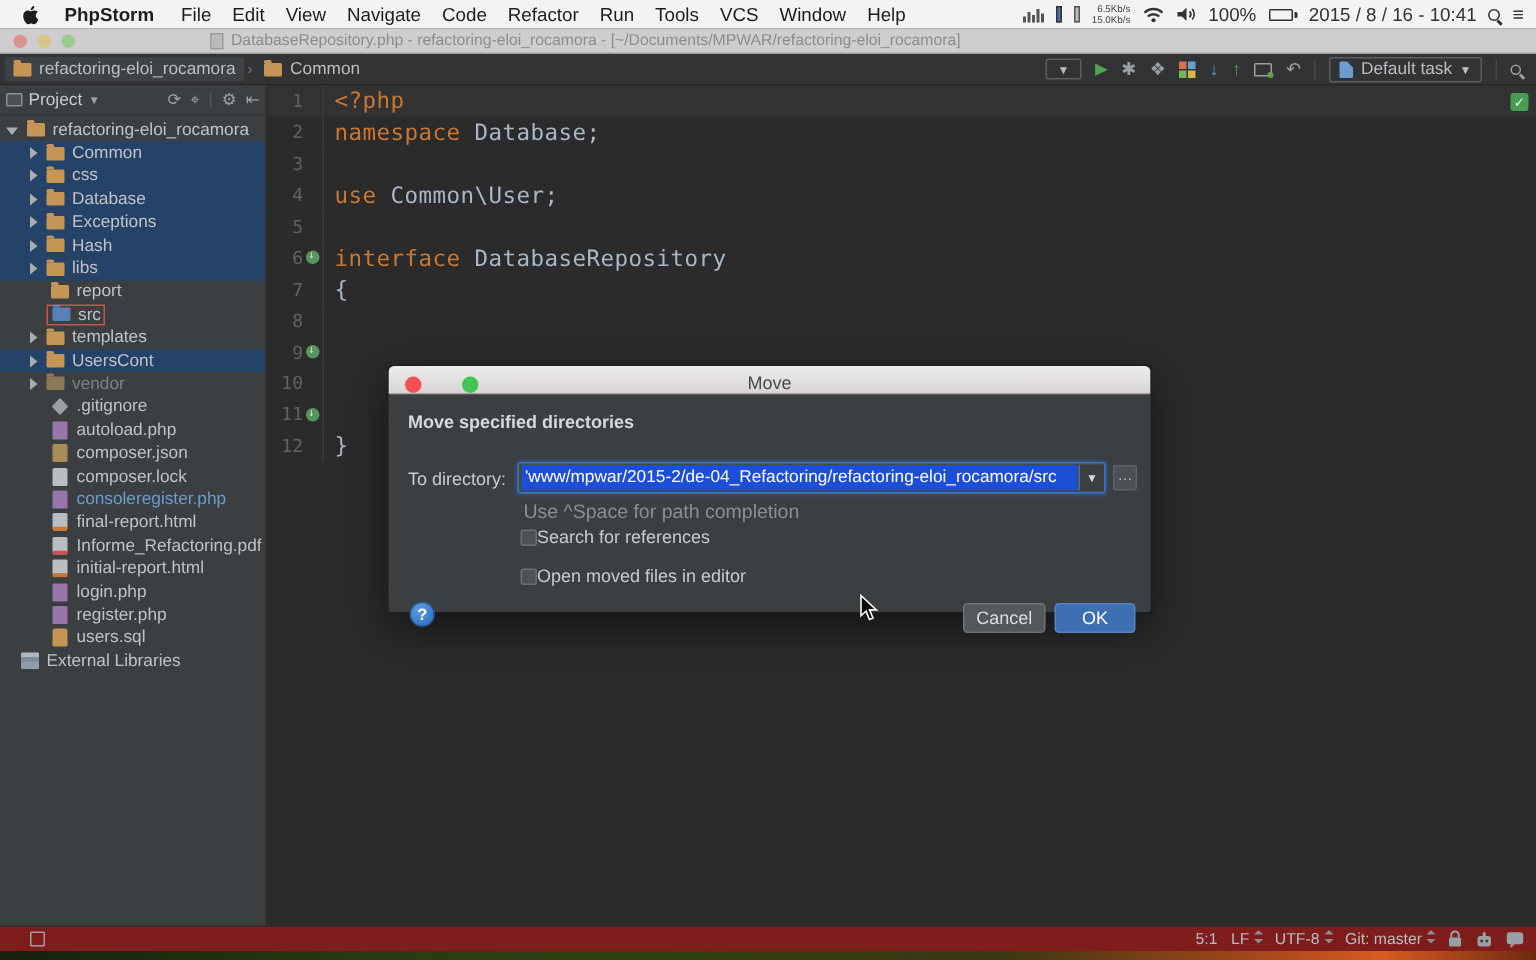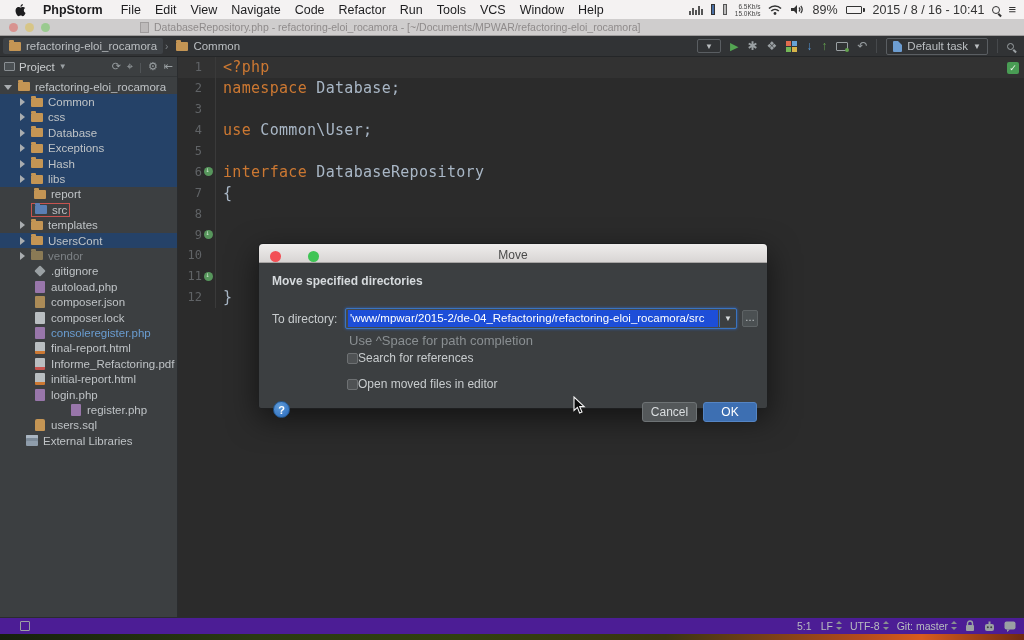--- a/index.html
+++ b/index.html
@@ -137,21 +137,21 @@
   .cbrow.second{top:114px;}
   .cbox{width:11px;height:11px;background:#4f5254;border:1px solid #6e7173;border-radius:2px;}
   .help{position:absolute;left:14px;top:138px;width:17px;height:17px;border-radius:50%;
     background:radial-gradient(circle at 35% 30%,#5e9bd8,#2a6bbf);color:#fff;font-weight:bold;
     font-size:11px;line-height:17px;text-align:center;border:1px solid #24588f;}
   .dbtn{position:absolute;top:139px;height:20px;border-radius:3px;font-size:12px;text-align:center;line-height:18px;}
   .dbtn.cancel{left:383px;width:55px;background:#54585a;border:1px solid #6e7375;color:#dadee0;}
   .dbtn.ok{left:444px;width:54px;background:#3d6fb2;border:1px solid #5585c4;color:#fff;}
 
   
-  .statusbar{position:absolute;left:0;top:617px;width:1024px;height:17px;background:#4c1d95;
+  .statusbar{position:absolute;left:0;top:617px;width:1024px;height:17px;background:#7f1d1d;
     border-top:1px solid #2a2c2e;display:flex;align-items:center;font-size:10.5px;color:#b9bdc0;padding:0 8px;}
   .sb-toggle{width:10px;height:10px;border:1.5px solid #9aa0a3;border-radius:1px;margin-left:12px;}
   .sb-right{margin-left:auto;display:flex;align-items:center;gap:9px;}
   .ud{display:inline-block;position:relative;width:6px;height:9px;margin-left:2px;}
   .ud::before{content:"";position:absolute;left:1px;top:0;border-bottom:3px solid #8a8f92;border-left:3px solid transparent;border-right:3px solid transparent;}
   .ud::after{content:"";position:absolute;left:1px;bottom:0;border-top:3px solid #8a8f92;border-left:3px solid transparent;border-right:3px solid transparent;}
   .sbi{display:inline-flex;}
 
   
   .wall{position:absolute;left:0;top:634px;width:1024px;height:6px;
@@ -206,21 +206,21 @@
             <circle cx="7" cy="9.5" r="1.4" fill="#333"></circle>
           </svg>
         </span>
       <span class="sbi">
           <svg width="14" height="11">
             <polygon points="1,4 4,4 7,1 7,10 4,7 1,7" fill="#333"></polygon>
             <path d="M9 3.5 a3 3 0 0 1 0 4" fill="none" stroke="#333" stroke-width="1.2"></path>
             <path d="M10.8 2 a5.5 5.5 0 0 1 0 7" fill="none" stroke="#333" stroke-width="1.2"></path>
           </svg>
         </span>
-      <span>89%</span>
+      <span>100%</span>
       <span class="batt">
           <span class="case"><span class="fill"></span></span>
           <span class="nub"></span>
         </span>
       <span>2015 / 8 / 16 - 10:41</span>
       <span class="mag"></span>
       <span class="nclist">≡</span>
     </div>
   </div>
 
@@ -465,39 +465,39 @@
           </div>
           <div class="trow" style="padding-left: 20px;">
             <span class="arr none"></span>
             <span class="tbox">
               <span class="ticon">
                 <span class="fi php"></span>
               </span>
               <span class="tlabel">login.php</span>
             </span>
           </div>
-          <div class="trow" style="padding-left: 20px; margin-left: 36px;">
+          <div class="trow" style="padding-left: 20px;">
             <span class="arr none"></span>
             <span class="tbox">
               <span class="ticon">
                 <span class="fi php"></span>
               </span>
               <span class="tlabel">register.php</span>
             </span>
           </div>
           <div class="trow" style="padding-left: 20px;">
             <span class="arr none"></span>
             <span class="tbox">
               <span class="ticon">
                 <span class="fi sql"></span>
               </span>
               <span class="tlabel">users.sql</span>
             </span>
           </div>
-          <div class="trow" style="padding-left: 12px;">
+          <div class="trow" style="padding-left: 0;">
             <span class="arr none"></span>
             <span class="tbox">
               <span class="ticon">
                 <span class="libstack"></span>
               </span>
               <span class="tlabel">External Libraries</span>
             </span>
           </div>
         </div>
     </div>

